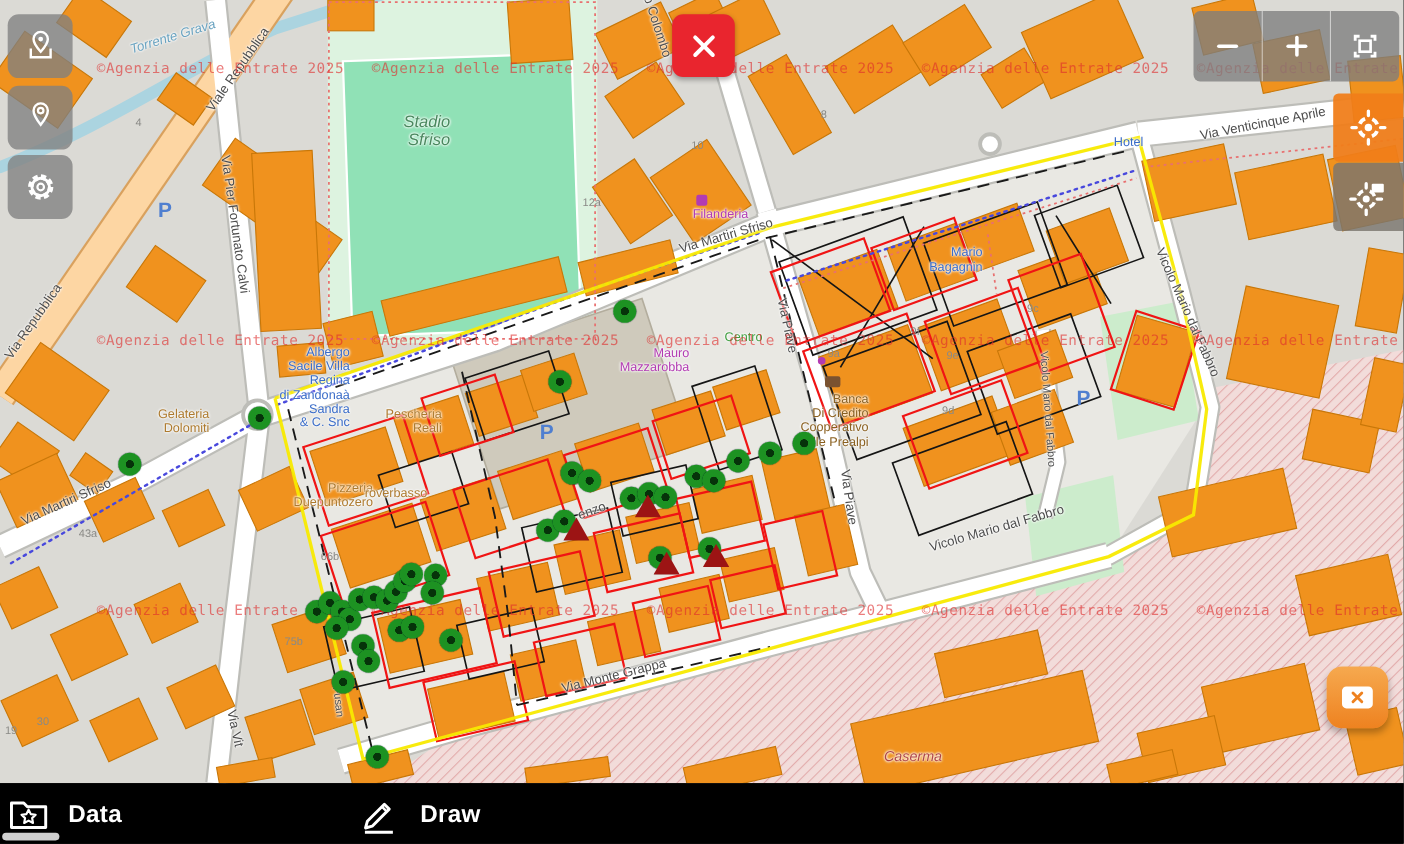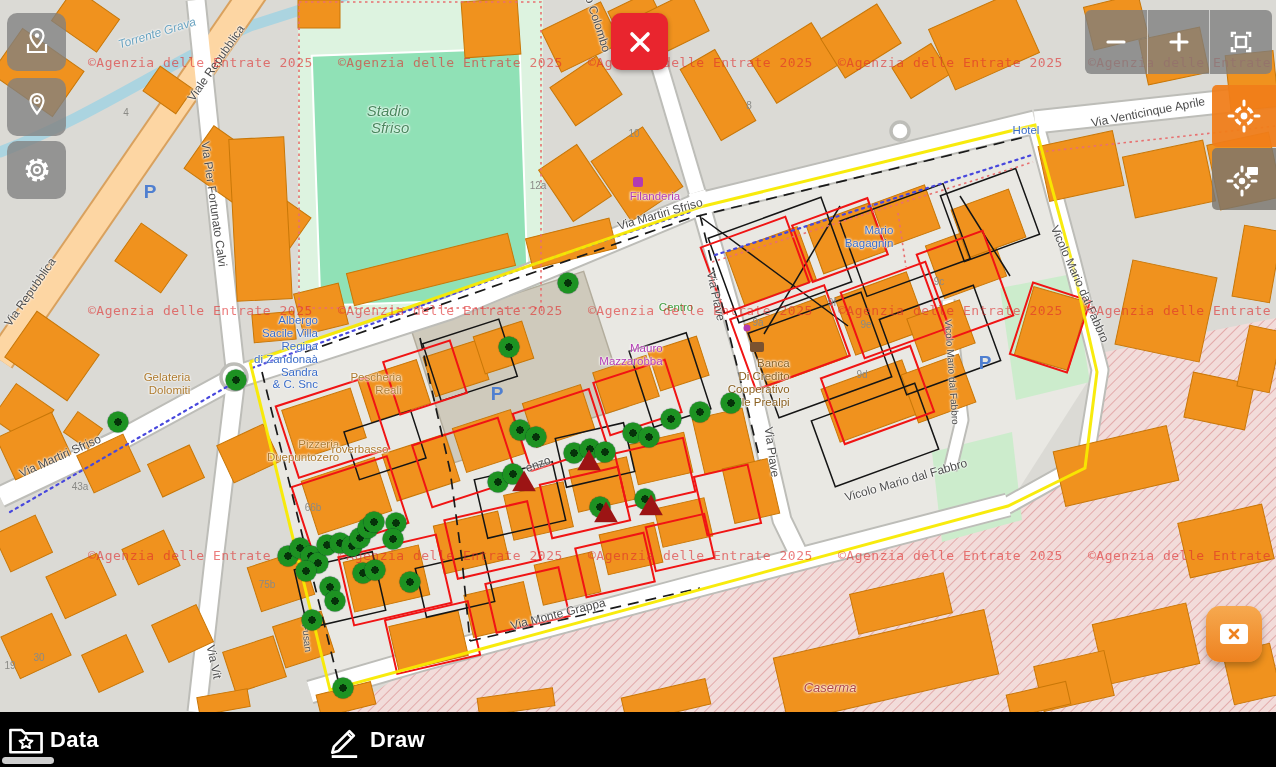--- a/index.html
+++ b/index.html
@@ -27,21 +27,21 @@
       display:flex;background:rgba(125,125,125,.78);}
   #zoomBar .zb{flex:1;display:flex;align-items:center;justify-content:center;border-right:1px solid rgba(255,255,255,.55);}
   #zoomBar .zb:last-child{border-right:none;}
   .sidebtn{left:1212px;width:64px;height:62px;border-radius:5px 0 0 5px;}
   #locBtn{top:85px;background:rgba(240,125,26,.94);}
   #locBoxBtn{top:148px;background:rgba(122,117,110,.82);}
   #dismissBtn{left:1206px;top:606px;width:56px;height:56px;border-radius:14px;
       background:linear-gradient(#f6a94f,#ee8220);box-shadow:0 4px 7px rgba(0,0,0,.28);}
   #dismissBtn .card{width:28px;height:20px;background:#fff;border-radius:4px;display:flex;align-items:center;justify-content:center;}
   #bottomBar{position:absolute;left:0;top:712px;width:1276px;height:55px;background:#000;z-index:30;}
-  .bbitem{position:absolute;top:0;height:55px;display:flex;align-items:center;gap:4px;color:#fff;
+  .bbitem{position:absolute;top:0;height:55px;display:flex;align-items:center;gap:16px;color:#fff;
       font-weight:bold;font-size:22px;letter-spacing:.3px;}
   #bbData{left:6px;} #bbDraw{left:324px;}
   #navHint{position:absolute;left:2px;top:757px;width:52px;height:7px;background:#cfcfcf;border-radius:4px;z-index:31;}
 </style>
 </head>
 <body>
 
 <div id="screen">
   <div id="map">
     <svg id="base" width="1276" height="712">
@@ -245,41 +245,41 @@
         <div class="lbl" style="left: 952px; top: 372px; transform: translate(-50%, -50%) rotate(86deg); font-size: 10px;">Vicolo Mario dal Fabbro</div>
         <div class="lbl" style="left: 1148px; top: 112px; transform: translate(-50%, -50%) rotate(-11deg);">Via Venticinque Aprile</div>
         <div class="lbl" style="left: 558px; top: 614px; transform: translate(-50%, -50%) rotate(-14deg);">Via Monte Grappa</div>
         <div class="lbl" style="left: 214px; top: 662px; transform: translate(-50%, -50%) rotate(78deg);">Via Vit</div>
         <div class="lbl" style="left: 538px; top: 464px; transform: translate(-50%, -50%) rotate(-20deg);">enzo</div>
         <div class="lbl" style="left: 307px; top: 638px; transform: translate(-50%, -50%) rotate(84deg); font-size: 10px;">Fusan</div>
         <div class="lbl" style="left: 598px; top: 24px; transform: translate(-50%, -50%) rotate(72deg);">o Colombo</div>
         <div class="poi" style="left: 388px; top: 120px; color: rgb(73, 136, 94); font-size: 15px; font-style: italic;">Stadio<br>Sfriso</div>
         <div class="poi" style="left: 167px; top: 384px; color: rgb(173, 122, 46);">Gelateria<br>Dolomiti</div>
         <div class="poi" style="left: 286px; top: 353px; color: rgb(58, 108, 200);">Albergo<br>Sacile Villa<br>Regina<br>di Zandonaà<br>Sandra<br>&amp; C. Snc</div>
-        <div class="poi" style="left: 595px; top: 355px; color: rgb(178, 59, 178); margin-left: 36px;">Mauro<br>Mazzarobba</div>
+        <div class="poi" style="left: 595px; top: 328px; color: rgb(178, 59, 178);">Mauro<br>Mazzarobba</div>
         <div class="poi" style="left: 676px; top: 307px; color: rgb(63, 158, 63);">Centro</div>
         <div class="poi" style="left: 758px; top: 383px; color: rgb(138, 96, 32);">Banca<br>Di Credito<br>Cooperativo<br>delle Prealpi</div>
         <div class="poi" style="left: 303px; top: 451px; color: rgb(173, 122, 46);">Pizzeria<br>Duepuntozero</div>
         <div class="poi" style="left: 360px; top: 417px; color: rgb(173, 122, 46); margin-top: 32px;">roverbasso</div>
         <div class="poi" style="left: 376px; top: 384px; color: rgb(173, 122, 46);">Pescheria<br>Reali</div>
         <div class="poi" style="left: 869px; top: 237px; color: rgb(58, 108, 200);">Mario<br>Bagagnin</div>
         <div class="poi" style="left: 1026px; top: 130px; color: rgb(58, 108, 200);">Hotel</div>
         <div class="poi" style="left: 830px; top: 688px; color: rgb(176, 69, 69); font-size: 13px; font-style: italic;">Caserma</div>
         <div class="poi" style="left: 655px; top: 196px; color: rgb(178, 59, 178);">Filanderia</div>
         <div class="hnum" style="left: 126px; top: 112px;">4</div>
         <div class="hnum" style="left: 538px; top: 185px;">12a</div>
         <div class="hnum" style="left: 634px; top: 133px;">10</div>
         <div class="hnum" style="left: 749px; top: 105px;">8</div>
         <div class="hnum" style="left: 749px; top: 322px; padding-left: 18px;">9a</div>
         <div class="hnum" style="left: 939px; top: 281px;">9c</div>
         <div class="hnum" style="left: 862px; top: 374px;">9d</div>
         <div class="hnum" style="left: 866px; top: 324px;">9e</div>
         <div class="hnum" style="left: 832px; top: 302px;">9f</div>
         <div class="hnum" style="left: 267px; top: 584px;">75b</div>
-        <div class="hnum" style="left: 305px; top: 507px; padding-left: 16px;">66b</div>
+        <div class="hnum" style="left: 292px; top: 507px; padding-left: 16px;">66b</div>
         <div class="hnum" style="left: 39px; top: 657px;">30</div>
         <div class="hnum" style="left: 10px; top: 665px;">19</div>
         <div class="hnum" style="left: 80px; top: 486px;">43a</div>
         <div class="pkg" style="left: 150px; top: 192px;">P</div>
         <div class="pkg" style="left: 497px; top: 394px;">P</div>
         <div class="pkg" style="left: 985px; top: 363px;">P</div>
         <div class="pdot" style="left: 757px; top: 347px; width: 14px; height: 10px; background: rgb(122, 82, 48); border-radius: 2px;"></div>
         <div class="pdot" style="left: 747px; top: 328px; width: 7px; height: 7px; background: rgb(178, 59, 178); border-radius: 50%;"></div>
         <div class="pdot" style="left: 638px; top: 182px; width: 10px; height: 10px; background: rgb(178, 59, 178); border-radius: 2px;"></div>
         <div class="wm" style="left: 88px; top: 55px;">©Agenzia delle Entrate 2025</div>

